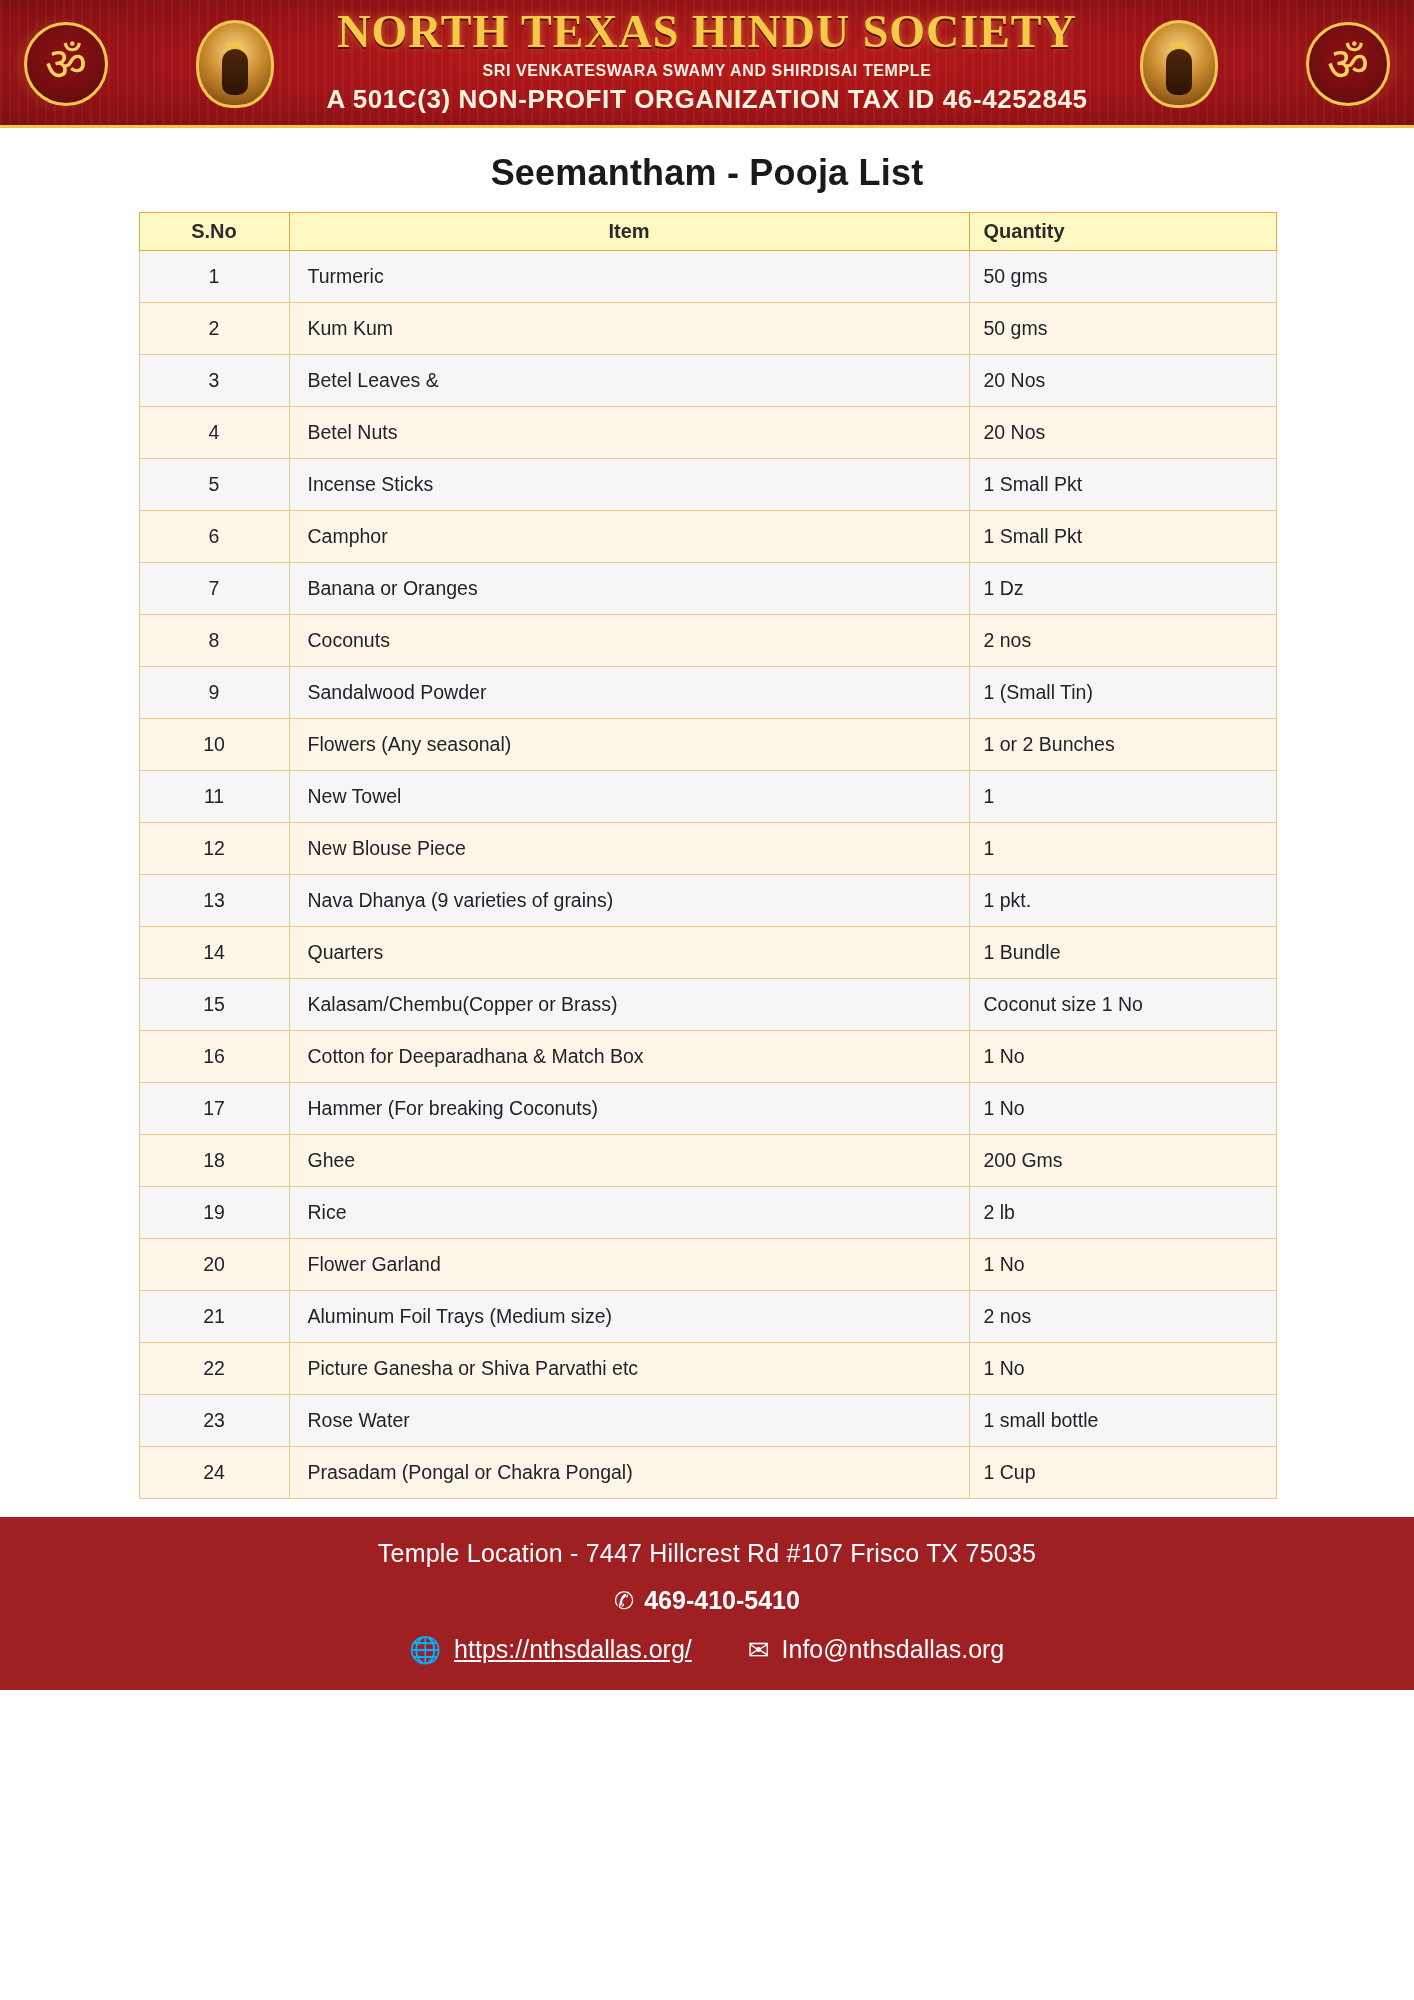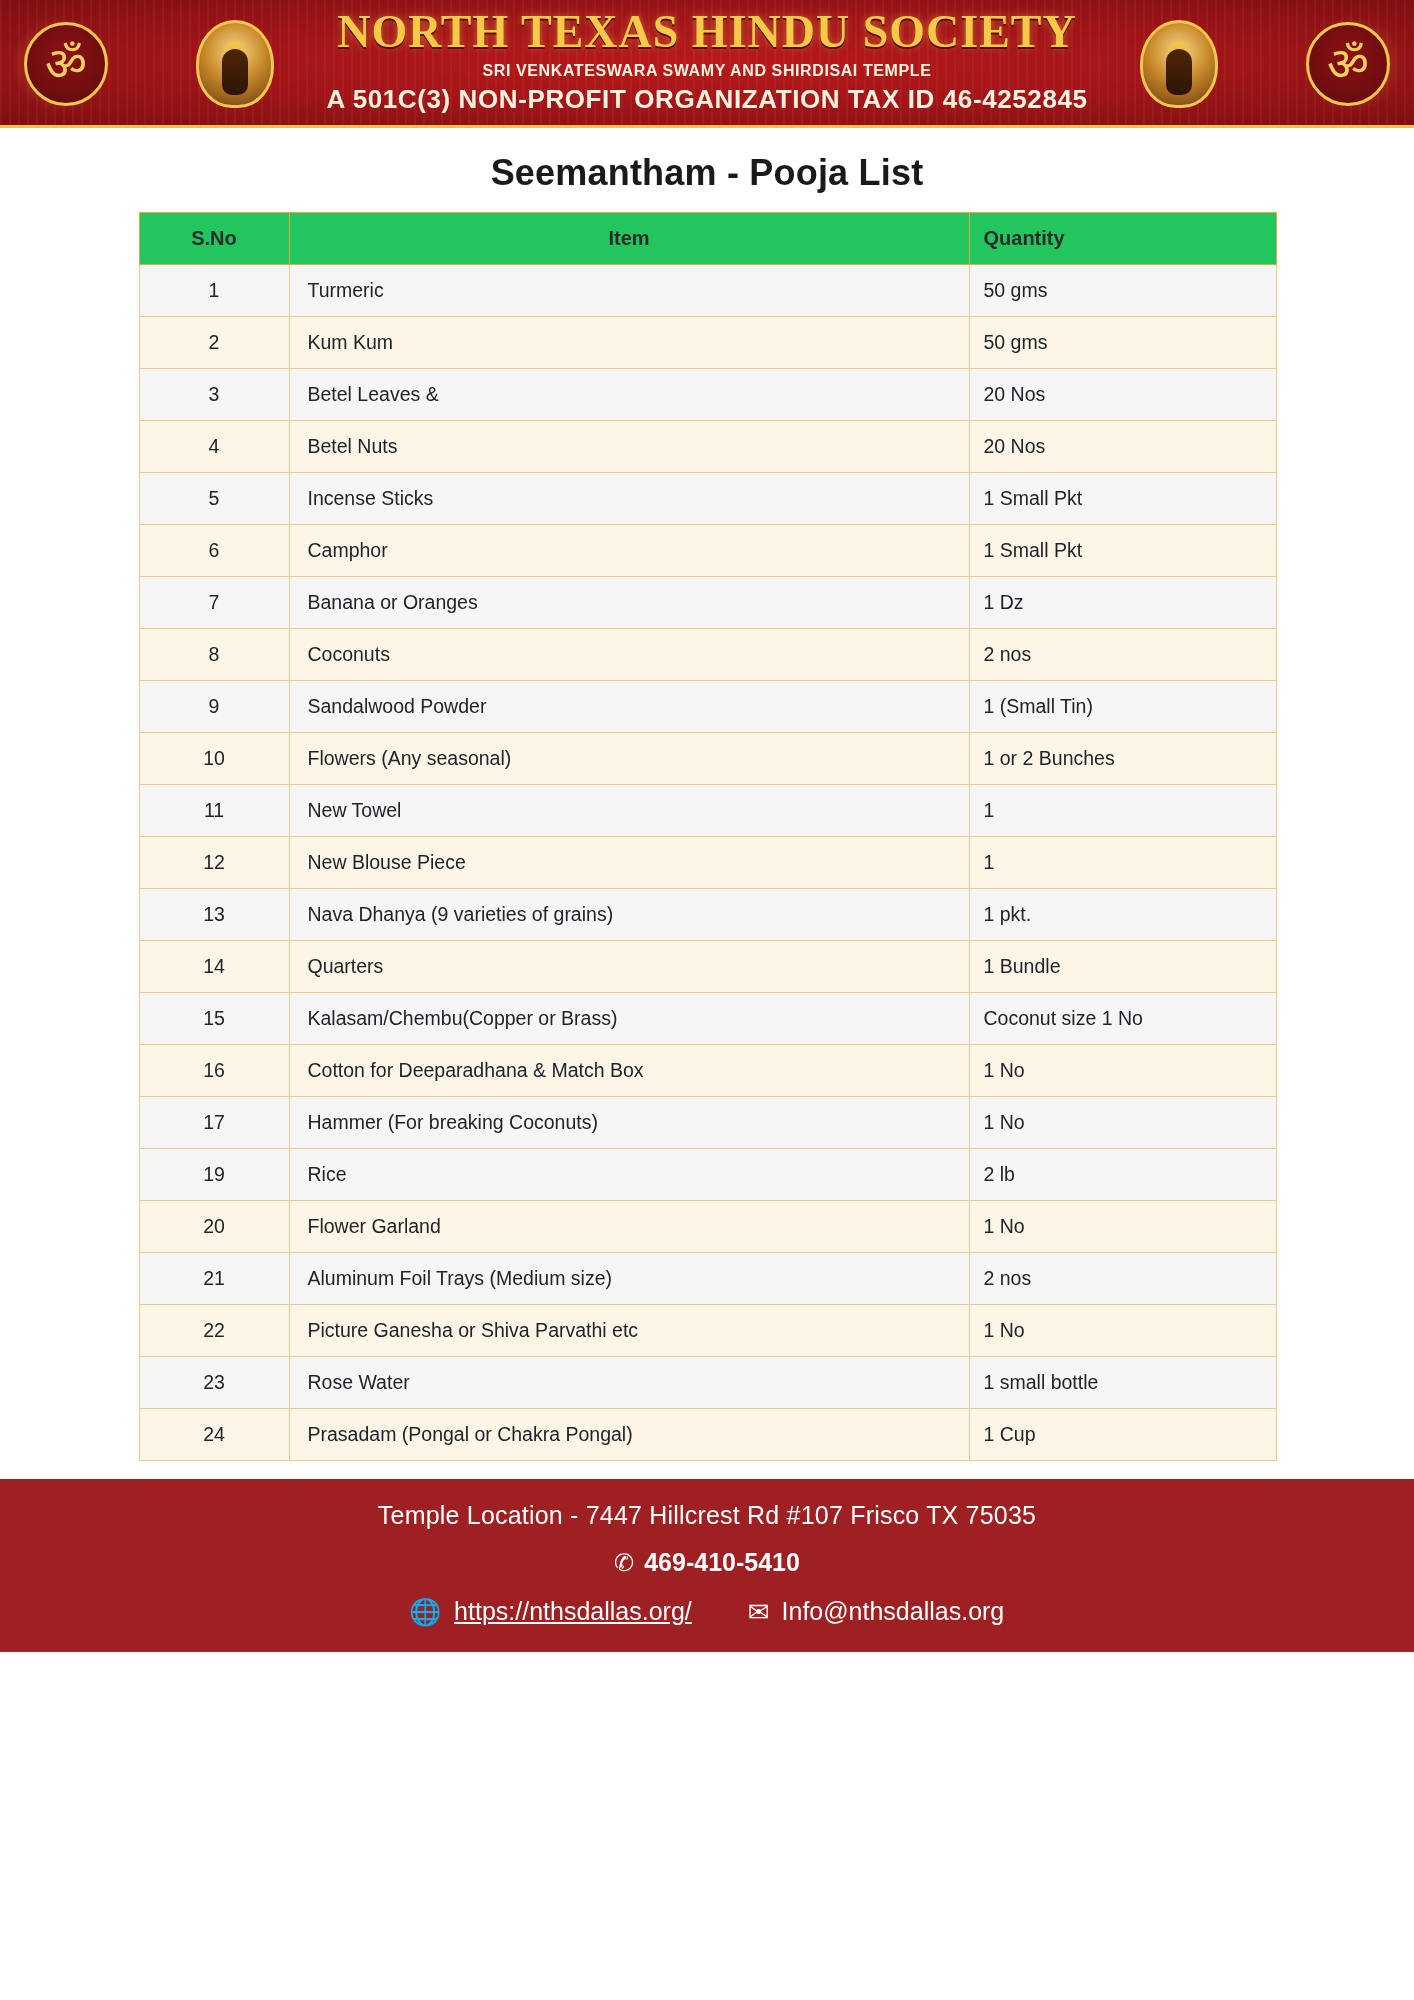--- a/index.html
+++ b/index.html
@@ -144,23 +144,23 @@
     border-collapse: collapse;
     table-layout: fixed;
     font-size: 19.5px;
     color: #20242a;
   }
   table.pooja col.c-sno { width: 150px; }
   table.pooja col.c-item { width: 680px; }
   table.pooja col.c-qty { width: 307px; }
 
   table.pooja thead th {
-    background: #22c55e;
+    background: #fef9c3;
     border: 1px solid #e4a93f;
-    height: 52px;
+    height: 38px;
     font-size: 20px;
     font-weight: bold;
     color: #2b2b2b;
   }
   table.pooja thead th.sno { text-align: center; }
   table.pooja thead th.item { text-align: center; }
   table.pooja thead th.qty { text-align: left; padding-left: 14px; }
 
   table.pooja tbody td {
     border: 1px solid #e8c98f;
@@ -347,20 +347,25 @@
           <tr class="even">
             <td class="sno">16</td>
             <td class="item">Cotton for Deeparadhana &amp; Match Box</td>
             <td class="qty">1 No</td>
           </tr>
           <tr class="odd">
             <td class="sno">17</td>
             <td class="item">Hammer (For breaking Coconuts)</td>
             <td class="qty">1 No</td>
           </tr>
+          <tr class="even">
+            <td class="sno">18</td>
+            <td class="item">Ghee</td>
+            <td class="qty">200 Gms</td>
+          </tr>
           <tr class="odd">
             <td class="sno">19</td>
             <td class="item">Rice</td>
             <td class="qty">2 lb</td>
           </tr>
           <tr class="even">
             <td class="sno">20</td>
             <td class="item">Flower Garland</td>
             <td class="qty">1 No</td>
           </tr>

